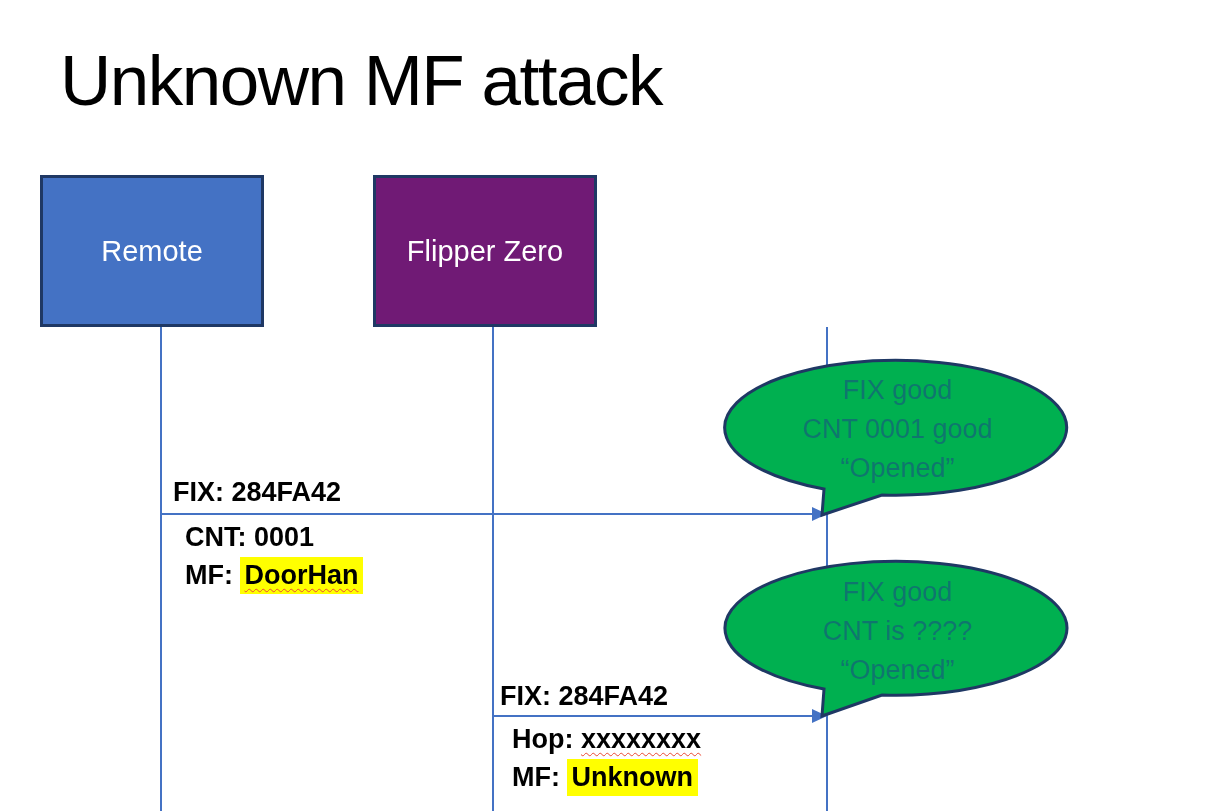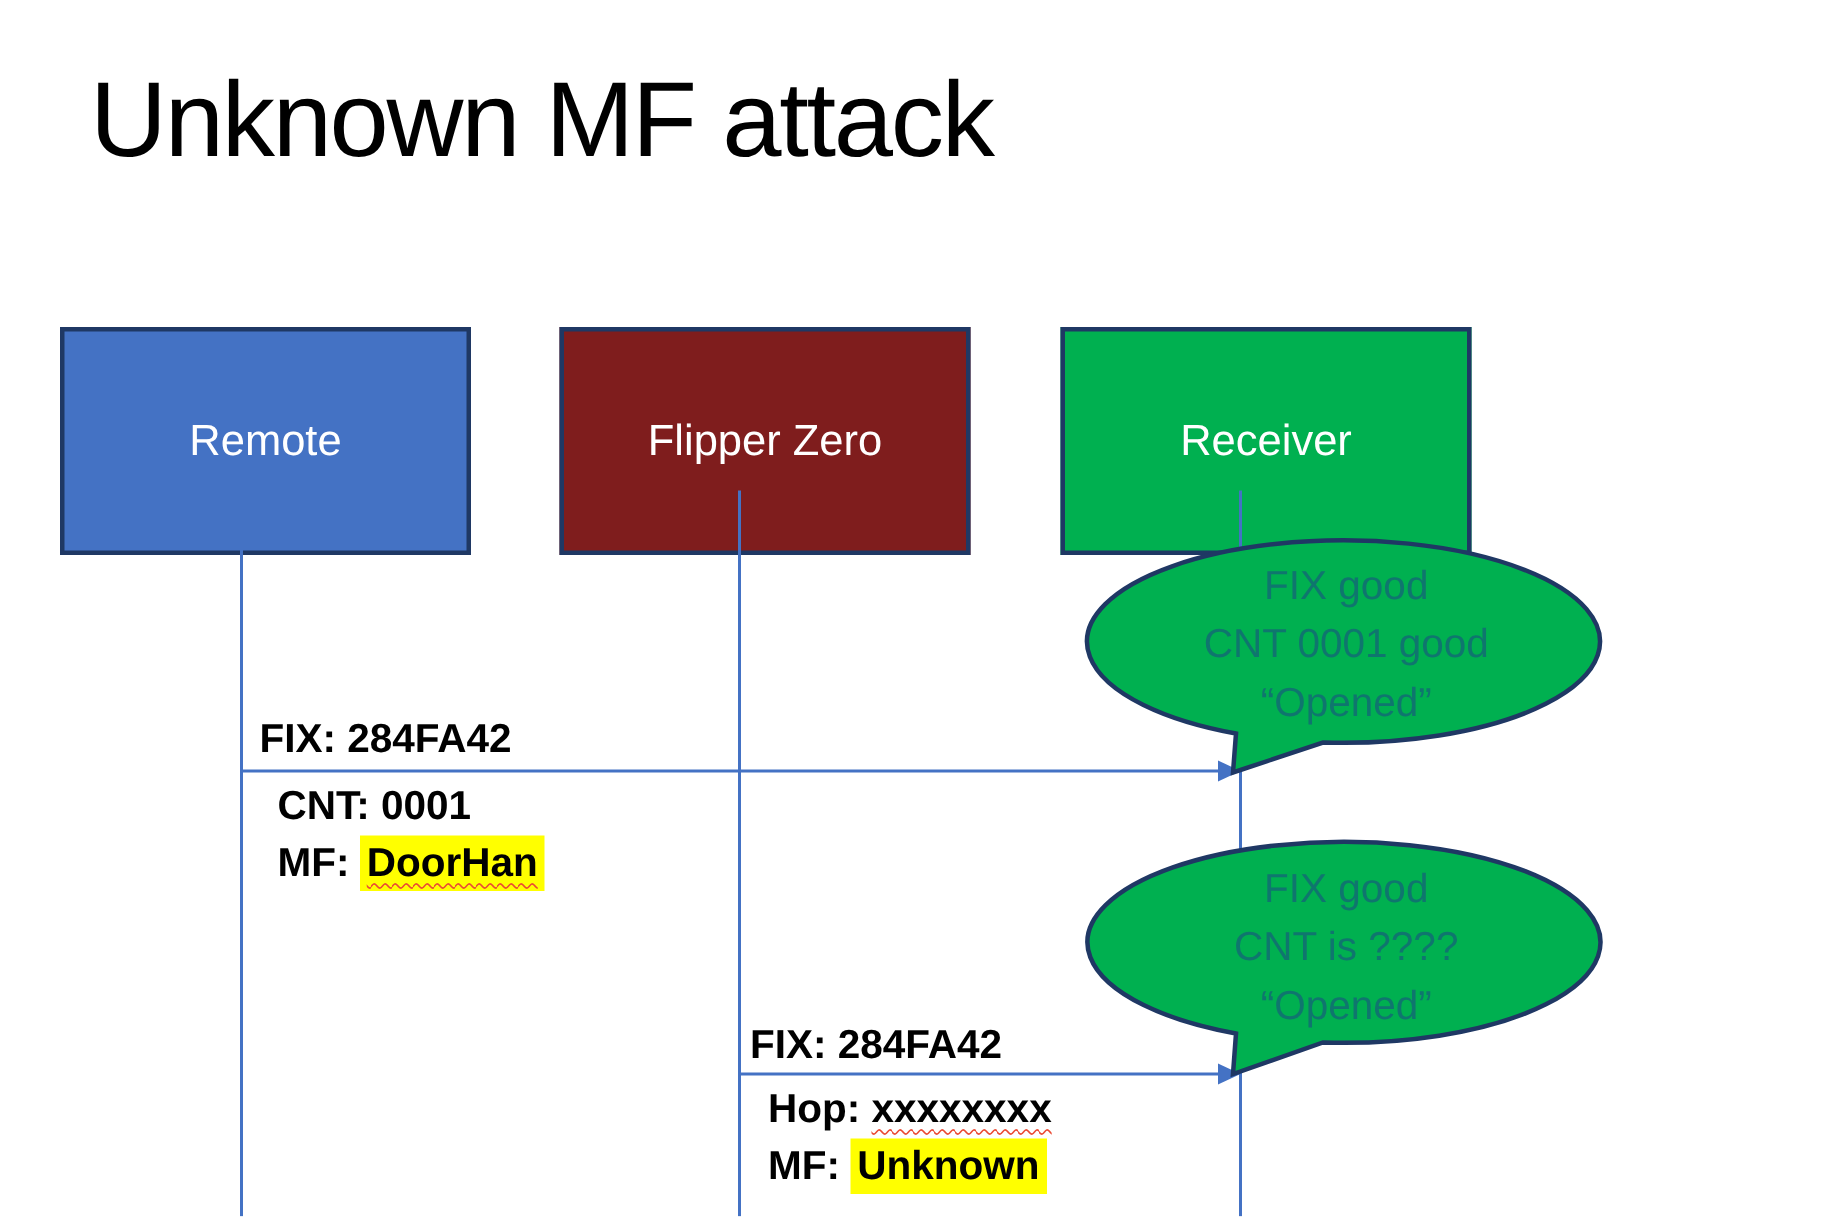--- a/index.html
+++ b/index.html
@@ -6,23 +6,23 @@
   .slide {
     position:relative; width:1216px; height:811px; overflow:hidden;
     background:#ffffff; font-family:"Liberation Sans", sans-serif;
   }
   .slide-title {
     position:absolute; left:60px; top:4px;
     font-size:71px; font-weight:300; letter-spacing:-1.5px;
     color:#000000; white-space:nowrap;margin-top:36px;
   }
   .actor {
-    position:absolute; top:175px; width:274px; height:152px;
+    position:absolute; top:175px; width:224px; height:152px;
     border:3px solid; box-sizing:border-box;
-    display:flex; align-items:center; justify-content:center;margin-top:43px;
+    display:flex; align-items:center; justify-content:center;
   }
   .actor-label { color:#ffffff; font-size:29px; }
   .lifeline { position:absolute; top:327px; width:2px; height:484px; z-index:1; }
   .arrow-line { position:absolute; height:2px; z-index:2; }
   .arrow-head {
     position:absolute; width:0; height:0; z-index:2;
     border-top:7px solid transparent; border-bottom:7px solid transparent;
     border-left:15px solid;
   }
   .bubbles-svg { position:absolute; left:0; top:0; z-index:3; pointer-events:none; }
@@ -44,25 +44,22 @@
 </head>
 <body>
 
 <div class="slide">
 
   <div class="slide-title">Unknown MF attack</div>
 
   <div class="actor" style="left: 40px; background-color: rgb(68, 114, 196); border-color: rgb(31, 56, 100);">
     <span class="actor-label">Remote</span>
   </div>
-  <div class="actor" style="left: 373px; background-color: #7f1d1d; border-color: rgb(31, 56, 100);">
+  <div class="actor" style="left: 373px; background-color: #701a75; border-color: rgb(31, 56, 100);">
     <span class="actor-label">Flipper Zero</span>
-  </div>
-  <div class="actor" style="left: 707px; background-color: rgb(0, 176, 80); border-color: rgb(31, 56, 100);">
-    <span class="actor-label">Receiver</span>
   </div>
 
   <div class="lifeline" style="left: 160px; background-color: rgb(68, 114, 196);"></div>
   <div class="lifeline" style="left: 492px; background-color: rgb(68, 114, 196);"></div>
   <div class="lifeline" style="left: 826px; background-color: rgb(68, 114, 196);"></div>
 
   <div class="arrow-line" style="left: 161px; top: 513px; width: 652px; background-color: rgb(68, 114, 196);"></div>
   <div class="arrow-head" style="left: 812px; top: 507px; border-left-color: rgb(68, 114, 196);"></div>
 
   <div class="arrow-line" style="left: 493px; top: 715px; width: 320px; background-color: rgb(68, 114, 196);"></div>

